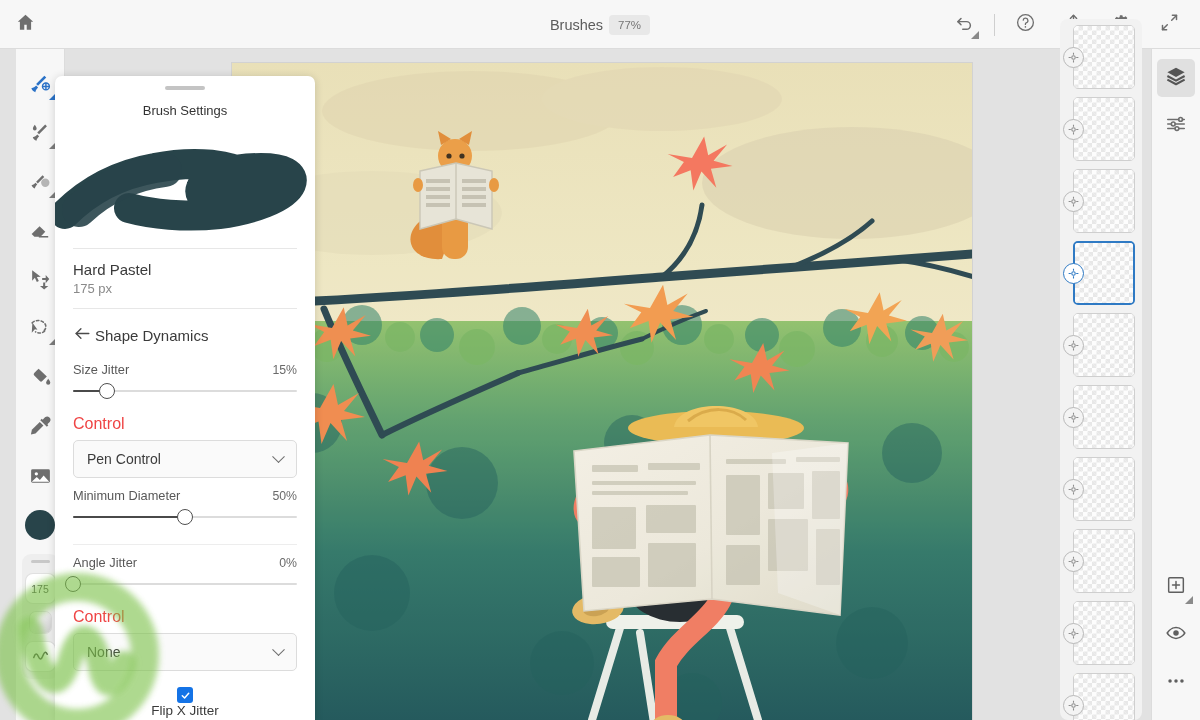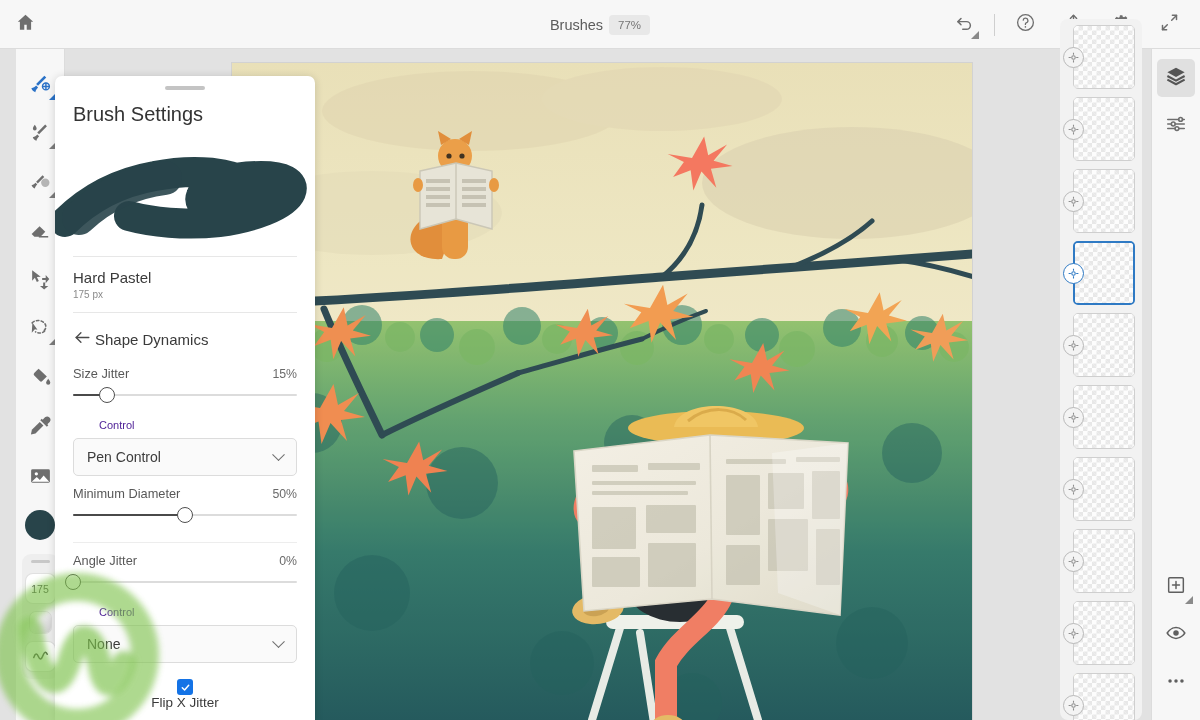--- a/index.html
+++ b/index.html
@@ -79,24 +79,24 @@
   }
 
   
   .bs-panel {
     position: absolute; left: 55px; top: 76px; width: 260px; height: 644px;
     background: #ffffff; border-radius: 7px 7px 0 0;
     box-shadow: 0 1px 8px rgba(0,0,0,0.16);
     overflow: hidden;
   }
   .bs-grip { width: 40px; height: 4px; border-radius: 2px; background: #c4c4c4; margin: 10px auto 0; }
-  .bs-title { font-size: 20px; color: #333; padding: 13px 18px 0; font-weight: 400; }
+  .bs-title { font-size: 13px; color: #333; padding: 13px 10px 0; font-weight: 400; text-align: center; }
   .bs-preview { height: 118px; position: relative; overflow: hidden; }
   .bs-name { font-size: 15px; color: #3a3a3a; padding: 0 18px; }
-  .bs-size { font-size: 10px; color: #8a8a8a; padding: 3px 18px 0; }
+  .bs-size { font-size: 13px; color: #8a8a8a; padding: 3px 18px 0; }
   .bs-rule { height: 1px; background: #e7e7e7; margin: 12px 18px; }
   .bs-sub {
     display: flex; align-items: center; gap: 3px; padding: 3px 18px 6px;
     font-size: 15px; color: #3a3a3a;
   }
   .bs-row {
     display: flex; justify-content: space-between; align-items: baseline;
     padding: 10px 18px 0; font-size: 12.8px;
   }
   .bs-row .lbl { color: #585858; }
@@ -105,21 +105,21 @@
   .slider .track {
     position: absolute; left: 0; right: 0; top: 10px; height: 2px; background: #dcdcdc; border-radius: 1px;
   }
   .slider .fill {
     position: absolute; left: 0; top: 10px; height: 2px; background: #4a4a4a; border-radius: 1px;
   }
   .slider .knob {
     position: absolute; top: 3px; width: 16px; height: 16px; margin-left: -8px;
     border-radius: 50%; background: #ffffff; border: 1.6px solid #4f4f4f;
   }
-  .ctl-label { font-size: 11px; color: #4c1d95; padding: 13px 18px 0; margin-left: 26px; }
+  .ctl-label { font-size: 16px; color: #ef4444; padding: 13px 18px 0; }
   .select {
     margin: 7px 18px 0; height: 38px; border: 1px solid #dcdcdc; border-radius: 5px;
     background: #fafafa; display: flex; align-items: center; justify-content: space-between;
     padding: 0 13px; font-size: 14px; color: #3c3c3c;
   }
   .chevron {
     width: 9px; height: 9px; border-right: 1.7px solid #6e6e6e; border-bottom: 1.7px solid #6e6e6e;
     transform: rotate(45deg) translate(-2px,-2px);
   }
   .bs-divider { height: 1px; background: #ededed; margin: 16px 18px 0; }

